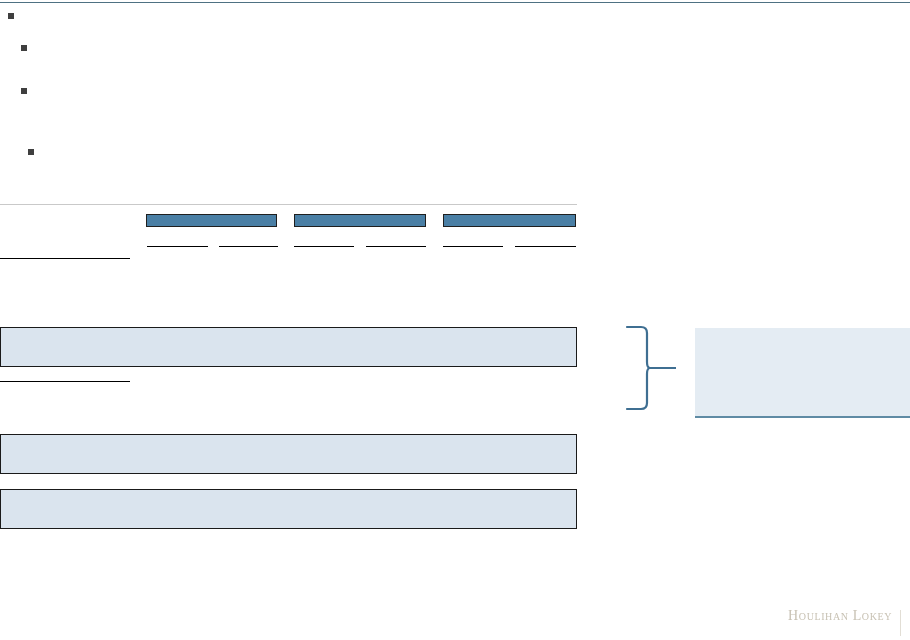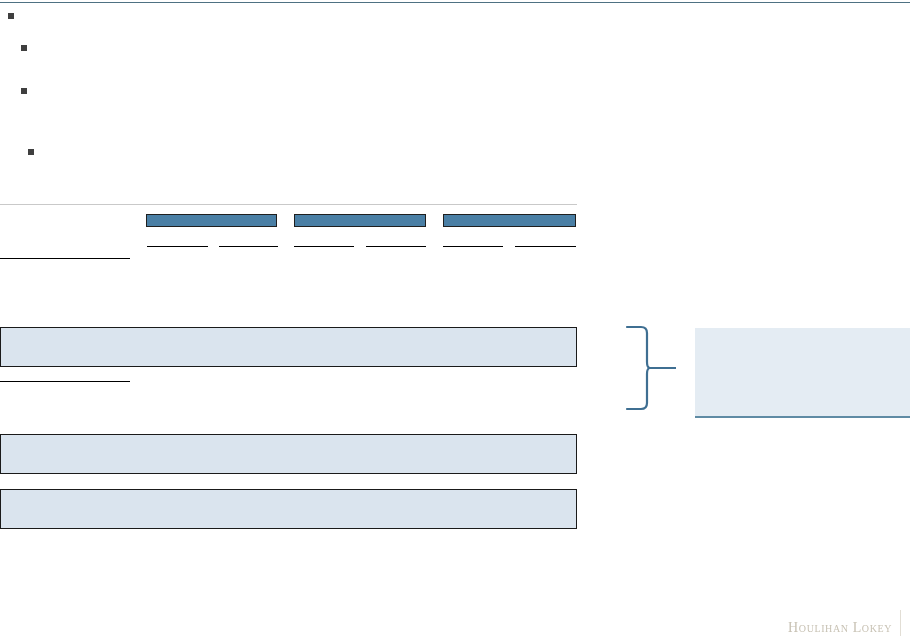--- a/index.html
+++ b/index.html
@@ -206,21 +206,21 @@
     font-size: 10px;
     line-height: 13px;
     color: #21313f;
     white-space: pre-wrap;
   }
 
   
   .footer-logo {
     position: absolute;
     right: 18px;
-    bottom: 4px;
+    bottom: 16px;
     font-family: "Liberation Serif", serif;
     font-size: 14px;
     letter-spacing: 0.6px;
     font-variant: small-caps;
     color: #c8c2b4;
     white-space: nowrap;
   }
   .footer-divider {
     position: absolute;
     right: 9px;

